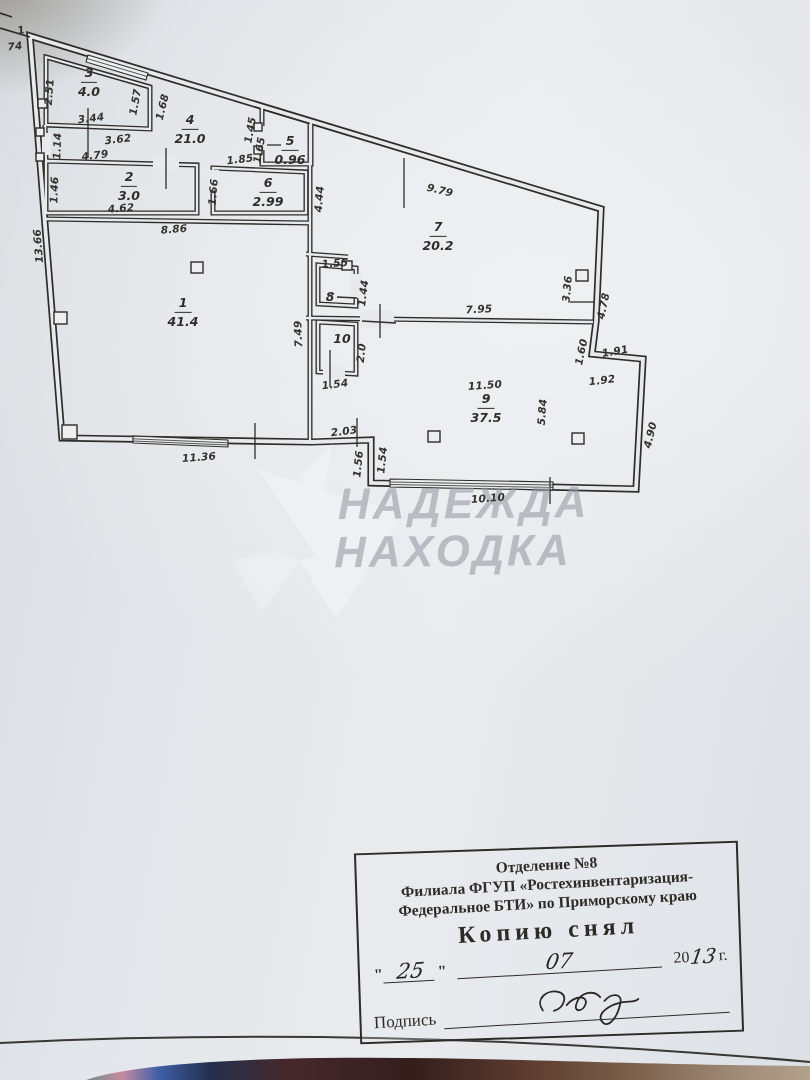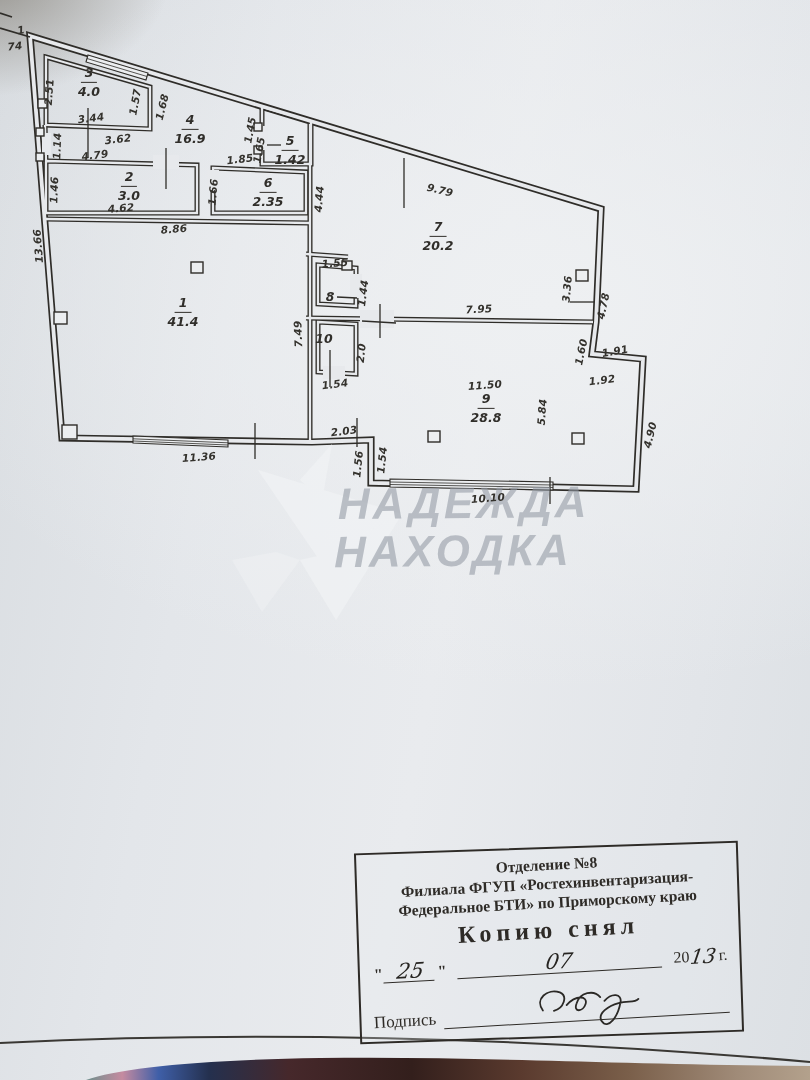--- a/index.html
+++ b/index.html
@@ -205,27 +205,27 @@
       <span class="dim" style="left: 344px; top: 431px; transform: translate(-50%, -50%) rotate(-7deg);">2.03</span>
       <span class="dim" style="left: 358px; top: 464px; transform: translate(-50%, -50%) rotate(-84deg);">1.56</span>
       <span class="dim" style="left: 382px; top: 460px; transform: translate(-50%, -50%) rotate(-84deg);">1.54</span>
       <span class="dim" style="left: 199px; top: 457px; transform: translate(-50%, -50%) rotate(-4deg);">11.36</span>
       <span class="dim" style="left: 488px; top: 498px; transform: translate(-50%, -50%) rotate(-4deg);">10.10</span>
     </div>
   <div class="rooms">
       <div class="room" style="left: 183px; top: 312px;"><span class="rnum frac">1</span><span class="rarea">41.4</span></div>
       <div class="room" style="left: 129px; top: 186px;"><span class="rnum frac">2</span><span class="rarea">3.0</span></div>
       <div class="room" style="left: 89px; top: 82px;"><span class="rnum frac">3</span><span class="rarea">4.0</span></div>
-      <div class="room" style="left: 190px; top: 129px;"><span class="rnum frac">4</span><span class="rarea">16.9</span></div>
-      <div class="room" style="left: 290px; top: 150px;"><span class="rnum frac">5</span><span class="rarea">1.42</span></div>
-      <div class="room" style="left: 268px; top: 192px;"><span class="rnum frac">6</span><span class="rarea">2.35</span></div>
+      <div class="room" style="left: 190px; top: 129px;"><span class="rnum frac">4</span><span class="rarea">21.0</span></div>
+      <div class="room" style="left: 290px; top: 150px;"><span class="rnum frac">5</span><span class="rarea">0.96</span></div>
+      <div class="room" style="left: 268px; top: 192px;"><span class="rnum frac">6</span><span class="rarea">2.99</span></div>
       <div class="room" style="left: 438px; top: 236px;"><span class="rnum frac">7</span><span class="rarea">20.2</span></div>
       <div class="room" style="left: 330px; top: 297px;"><span class="rnum">8</span></div>
-      <div class="room" style="left: 486px; top: 408px;"><span class="rnum frac">9</span><span class="rarea">28.8</span></div>
-      <div class="room" style="left: 316px; top: 339px; padding-left: 16px;"><span class="rnum">10</span></div>
+      <div class="room" style="left: 486px; top: 408px;"><span class="rnum frac">9</span><span class="rarea">37.5</span></div>
+      <div class="room" style="left: 334px; top: 339px; padding-left: 16px;"><span class="rnum">10</span></div>
     </div>
 
   <div class="stamp">
     <div class="s-l1">Отделение №8</div>
     <div class="s-l2">Филиала ФГУП «Ростехинвентаризация-</div>
     <div class="s-l2">Федеральное БТИ» по Приморскому краю</div>
     <div class="s-title">Копию снял</div>
     <div class="s-date">
       <span class="q">"</span>
       <span class="hw day">25</span>

